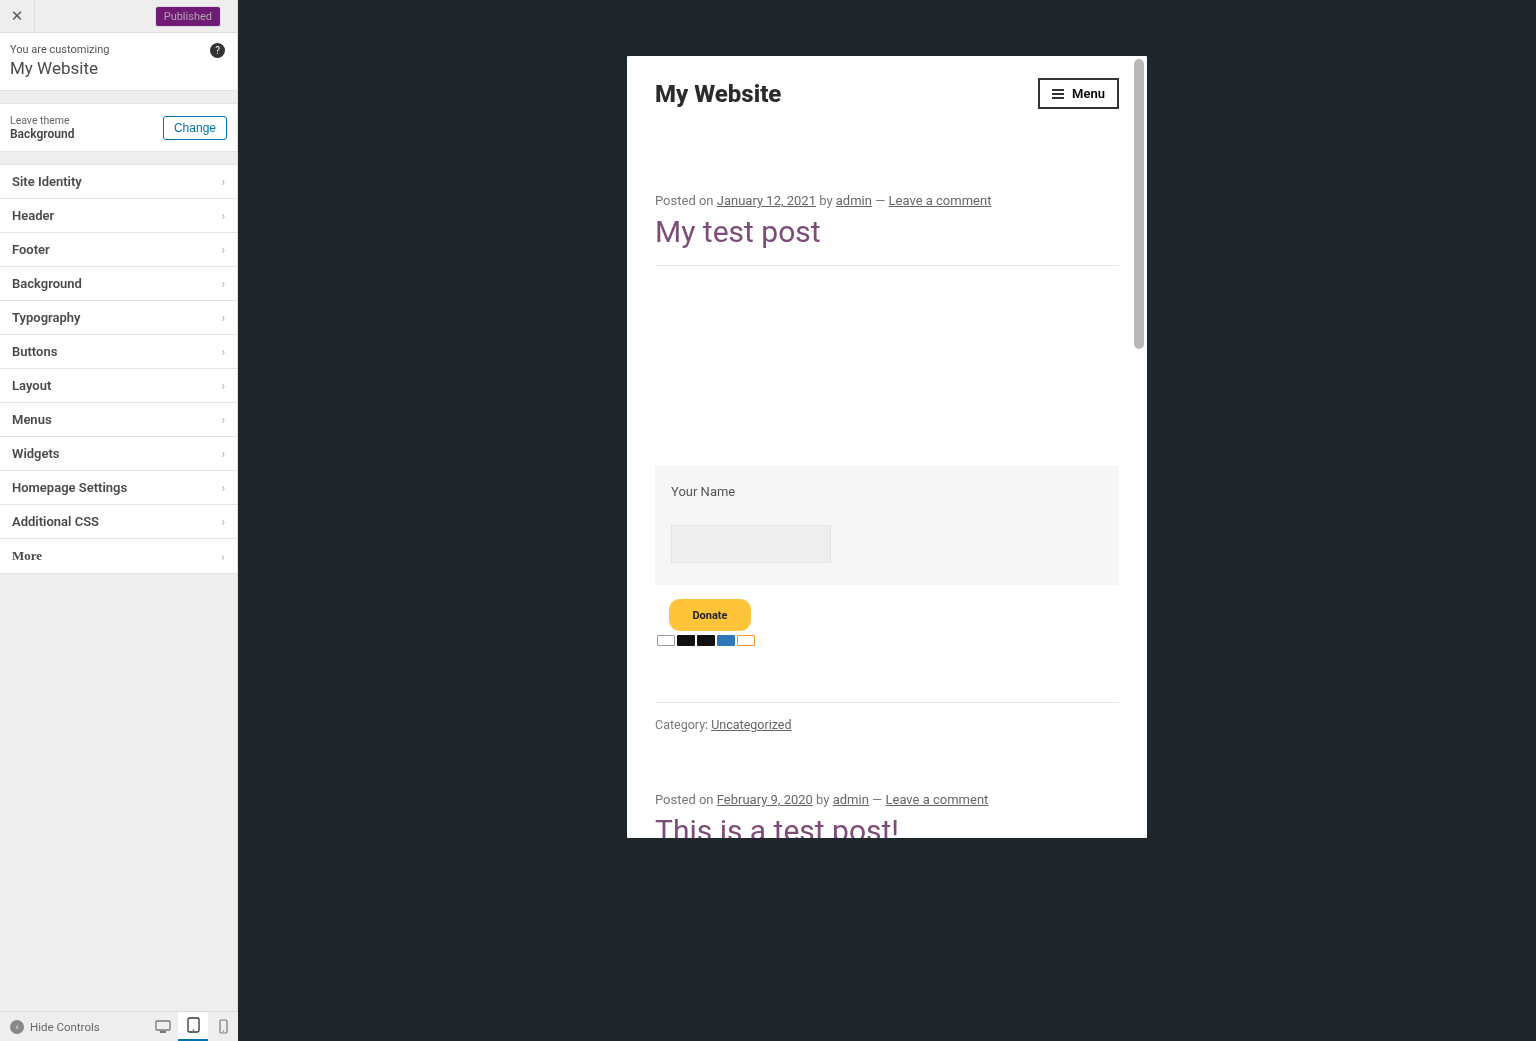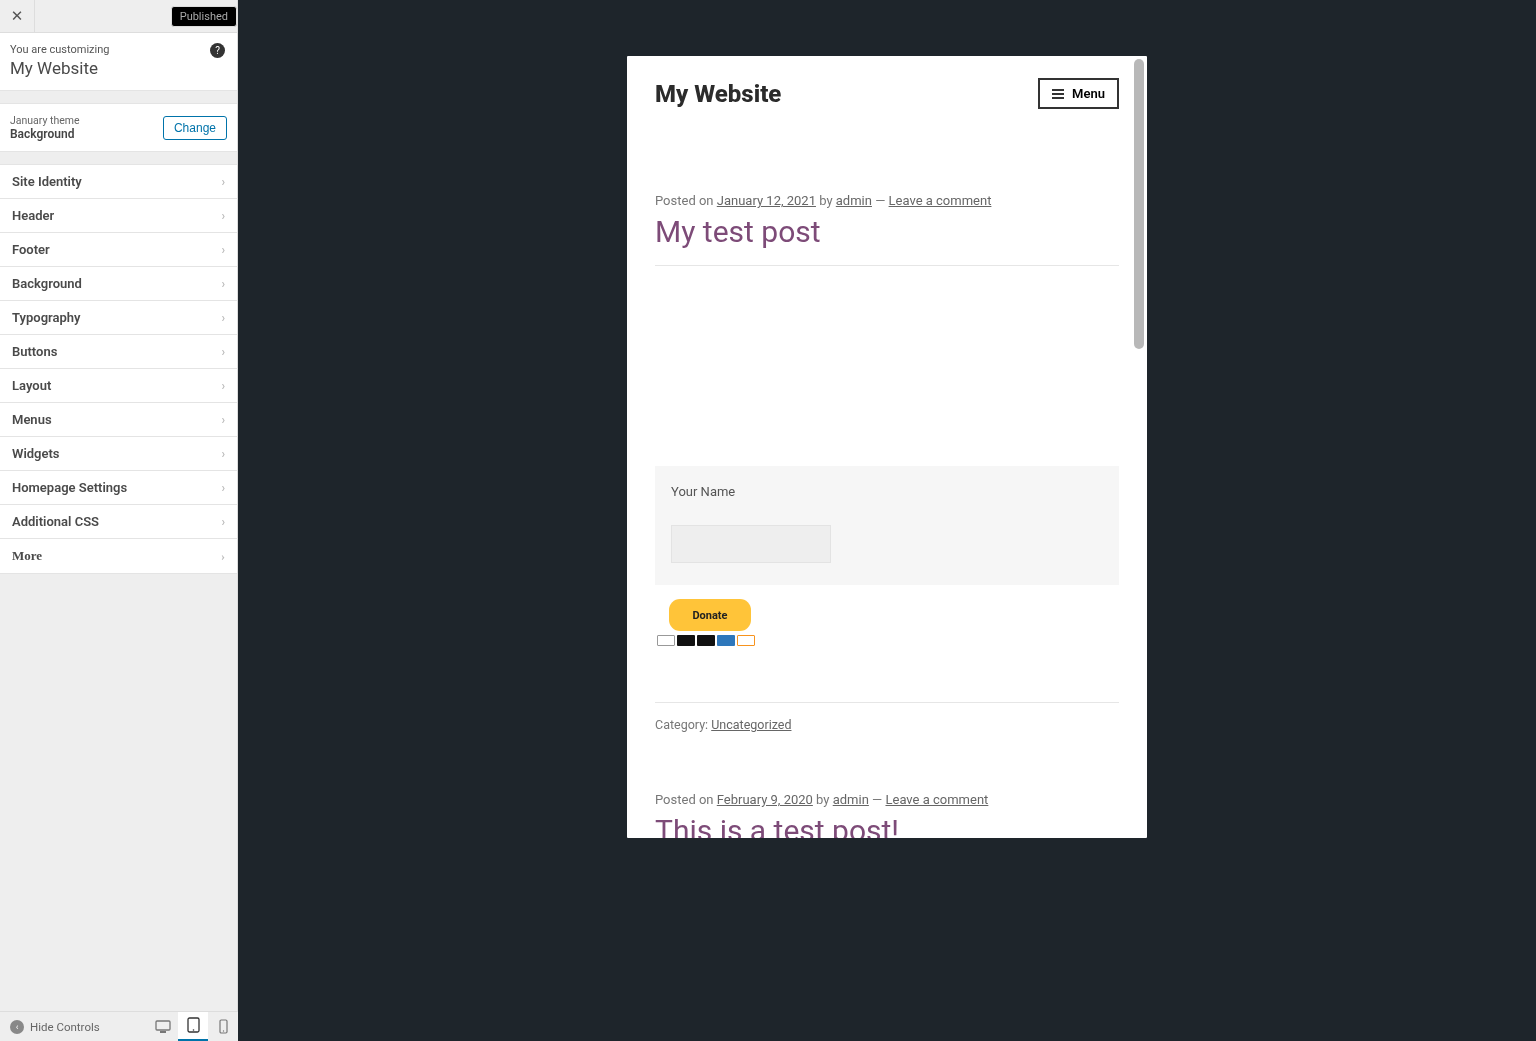--- a/index.html
+++ b/index.html
@@ -37,22 +37,22 @@
       height: 33px;
       display: flex;
       align-items: center;
       justify-content: center;
       cursor: pointer;
       border-right: 1px solid #ddd;
       color: #555;
       font-size: 15px;
     }
     .published {
-      margin-right: 0;
-      background: #000000;
+      margin-right: 16px;
+      background: #701a75;
       border: 1px solid #ddd;
       color: #aaa;
       font-size: 11px;
       padding: 3px 8px;
       border-radius: 3px;
     }
 
     .intro {
       background: #fff;
       padding: 10px 12px 12px 10px;
@@ -273,21 +273,21 @@
   </div>
 
   <div class="intro">
     <div class="intro-small">You are customizing</div>
     <div class="intro-title">My Website</div>
     <div class="help-icon">?</div>
   </div>
 
   <div class="theme-row">
     <div>
-      <div class="theme-label-small">January theme</div>
+      <div class="theme-label-small">Leave theme</div>
       <div class="theme-name">Background</div>
     </div>
     <button class="change-btn">Change</button>
   </div>
 
   <div class="sections">
     <div class="section-item">
         <span>Site Identity</span>
         <span class="chevron">›</span>
       </div>

